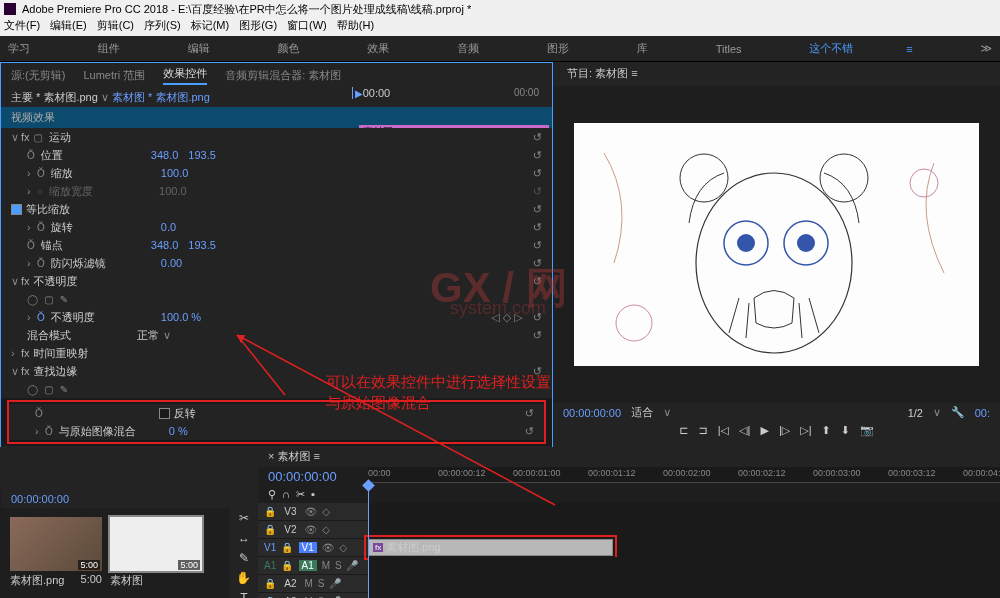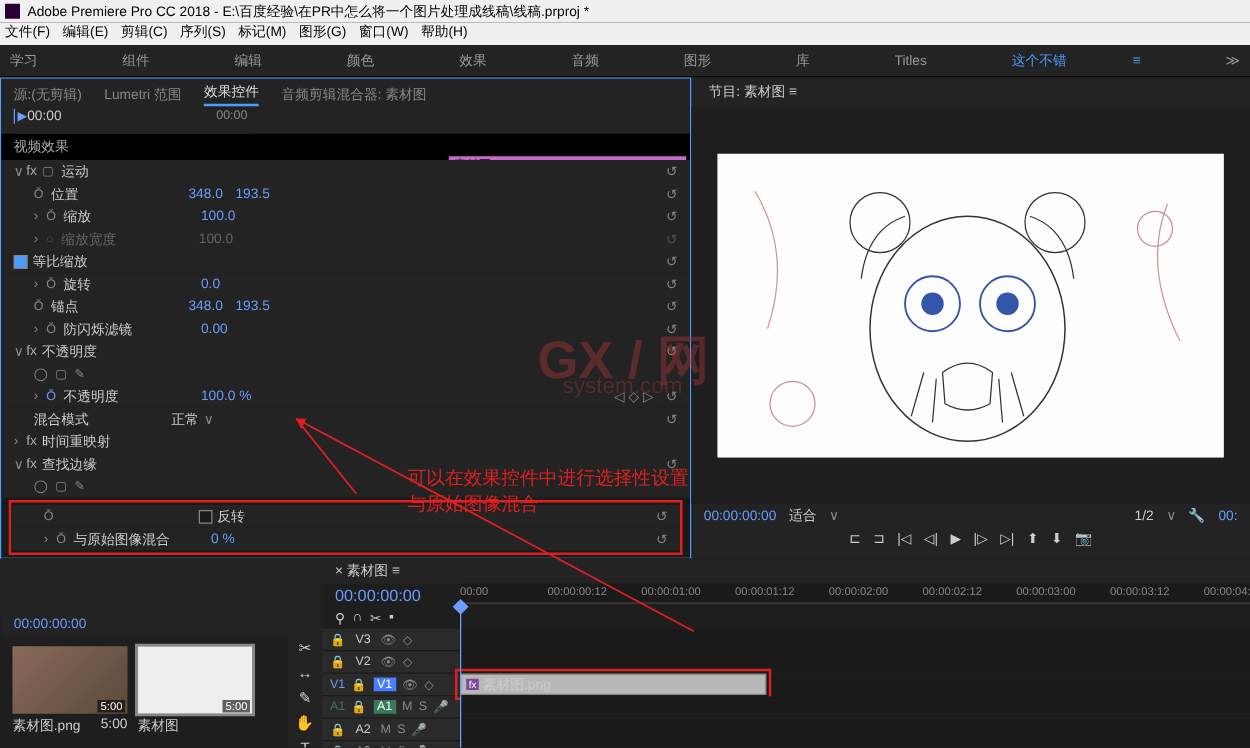--- a/index.html
+++ b/index.html
@@ -17,21 +17,21 @@
 .left-panel{width:553px;border:1px solid #4a9eff;position:relative}
 .panel-tabs{height:24px;background:#232323;display:flex;align-items:center;gap:18px;padding:0 10px}
 .panel-tabs span{color:#888;cursor:pointer}
 .panel-tabs .active{color:#ddd;border-bottom:2px solid #4a9eff;padding-bottom:2px}
 .breadcrumb{height:20px;padding:3px 10px;background:#232323;display:flex;align-items:center;justify-content:space-between}
 .breadcrumb .link{color:#6a9eff;cursor:pointer}
 .timeline-mini{width:190px;height:20px;position:relative;background:#232323}
 .timeline-mini .marker{position:absolute;left:0;top:0;color:#6a9eff;font-size:10px}
 .timeline-mini .end{position:absolute;right:3px;top:0;color:#888;font-size:10px}
 .clip-bar{position:absolute;right:3px;top:62px;width:190px;height:14px;background:#c969c9;color:#000;padding:0 4px;font-size:10px;overflow:hidden}
-.section-header{padding:3px 10px;background:#000000;color:#aaa}
+.section-header{padding:3px 10px;background:#0c4a6e;color:#aaa}
 .effect-row{display:flex;align-items:center;padding:2px 10px;height:18px;background:#232323;position:relative}
 .effect-row .chev{width:10px;color:#888}
 .effect-row .fx{color:#aaa;margin-right:4px}
 .effect-row .icon{color:#888;margin-right:6px;font-size:10px}
 .effect-row .label{flex:0 0 110px;color:#ccc}
 .effect-row .val{color:#6a9eff;margin-right:10px}
 .effect-row .reset{margin-left:auto;color:#888;cursor:pointer}
 .effect-row.indent1{padding-left:26px}
 .effect-row.indent2{}
 .checkbox{width:11px;height:11px;border:1px solid #888;display:inline-block;margin-right:4px;background:#1a1a1a}
@@ -125,20 +125,25 @@
 
 <div class="main-area">
   <div class="left-panel">
     <div class="panel-tabs">
       <span>源:(无剪辑)</span>
       <span>Lumetri 范围</span>
       <span class="active">效果控件</span>
       <span>音频剪辑混合器: 素材图</span>
     </div>
     <div class="breadcrumb">
+      <div>
+        <span>主要 * 素材图.png</span>
+        <span style="color:#888"> ∨ </span>
+        <span class="link">素材图 * 素材图.png</span>
+      </div>
       <div class="timeline-mini">
         <span class="marker" style="border-left:1px solid #6a9eff;padding-left:2px">▶<span>00:00</span></span>
         <span class="end">00:00</span>
       </div>
     </div>
     <div class="clip-bar">素材图.png</div>
 
     <div class="section-header">视频效果</div>
 
     <div class="effect-row">

